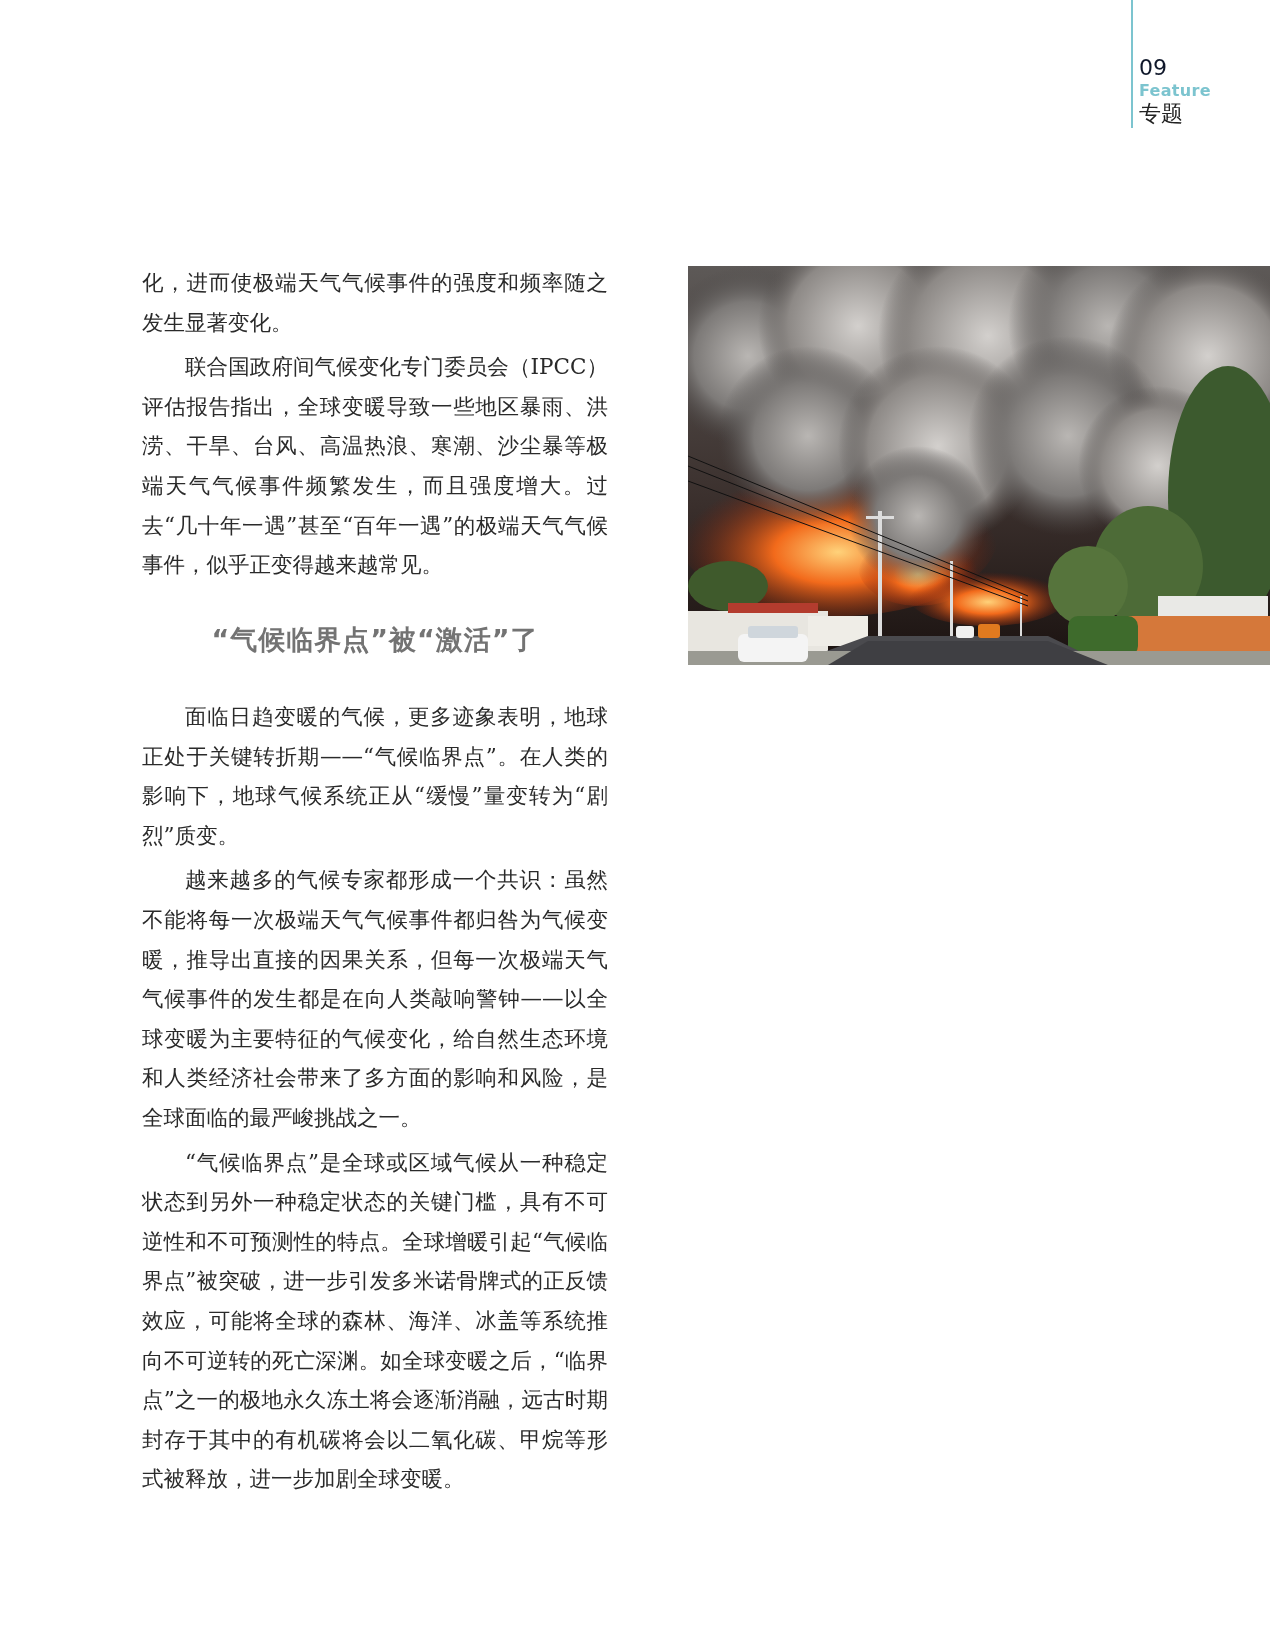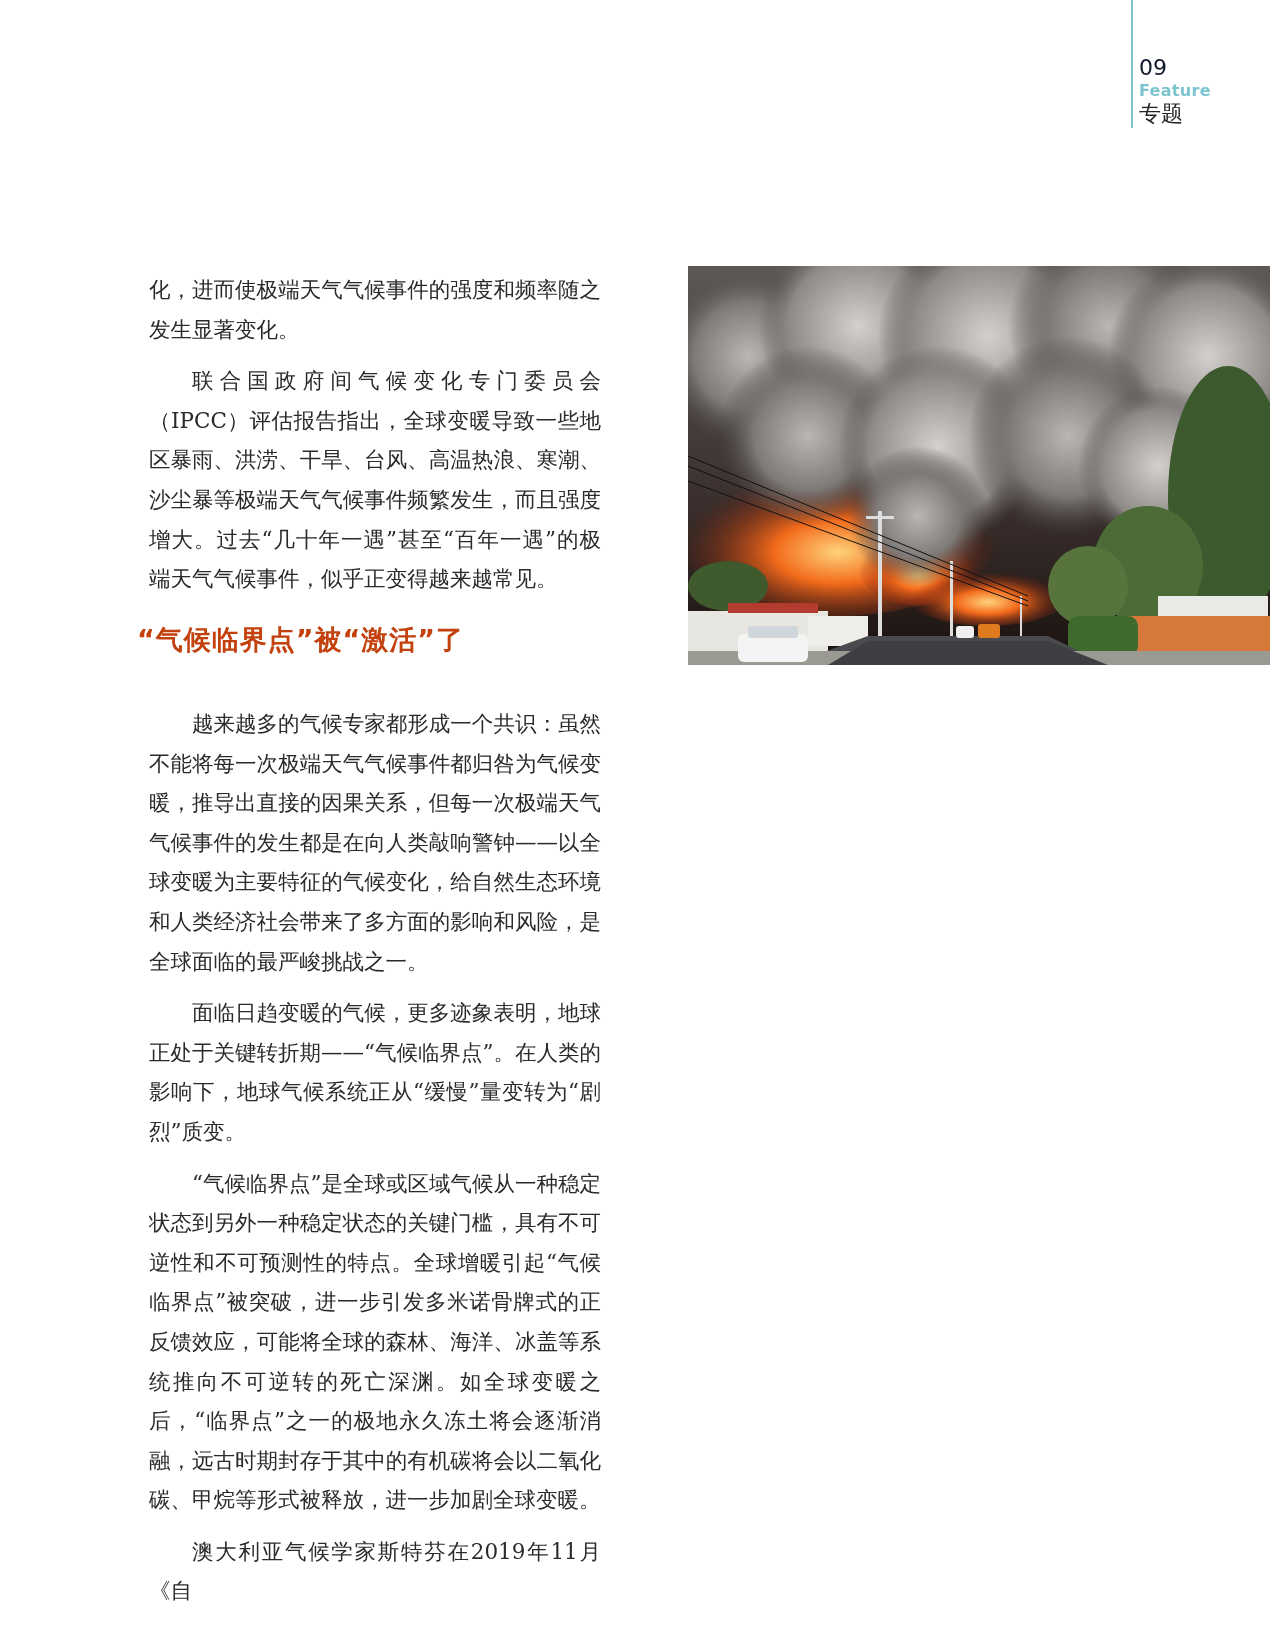--- a/index.html
+++ b/index.html
@@ -19,29 +19,29 @@
     font-size: 16px; color: #7cc4cf; font-weight: 700; line-height: 18px; letter-spacing: 0.3px;
   }
   .section-cn {
     position: absolute; left: 1139px; top: 101px; font-family: "DejaVu Sans", sans-serif;
     font-size: 22px; color: #222; line-height: 26px;
   }
   .col {
     position: absolute; width: 476px; font-size: 21.5px; line-height: 39.6px;
     text-align: justify; text-justify: inter-character;
   }
-  .col p { margin: 12px; }
+  .col p { margin: 5px; }
   .col p.indent { text-indent: 2em; }
   .col-left-top { left: 137px; top: 258px; }
   .col-left-bottom { left: 137px; top: 692px; }
   .col-right { left: 688px; top: 730px; }
   .section-heading {
-    position: absolute; left: 137px; width: 476px; top: 620px; text-align: left;
+    position: absolute; left: 137px; width: 476px; top: 620px; text-align: center;
     font-family: "DejaVu Sans", "Liberation Sans", sans-serif; font-weight: bold;
-    font-size: 27px; color: #c2410c; letter-spacing: 1px; line-height: 40px;
+    font-size: 27px; color: #737373; letter-spacing: 1px; line-height: 40px;
   }
   .photo {
     position: absolute; left: 688px; top: 266px; width: 582px; height: 399px; overflow: hidden;
     background: #333;
   }
   .photo svg { display: block; }
   .end-mark {
     display: inline-block; width: 12px; height: 14px; background: #e9e9e9; margin-left: 10px;
     vertical-align: -1px; position: relative;
   }
@@ -133,20 +133,19 @@
     <rect x="50" y="368" width="70" height="28" rx="6" fill="#f4f4f4"></rect>
     <rect x="60" y="360" width="50" height="12" rx="3" fill="#cfd6dc"></rect>
     <rect x="290" y="358" width="22" height="14" rx="3" fill="#e07a1f"></rect>
     <rect x="268" y="360" width="18" height="12" rx="3" fill="#f0f0f0"></rect>
   </svg>
 </div>
 
 <div class="section-heading">“气候临界点”被“激活”了</div>
 
 <div class="col col-left-bottom">
+  <p class="indent">面临日趋变暖的气候，更多迹象表明，地球正处于关键转折期——“气候临界点”。在人类的影响下，地球气候系统正从“缓慢”量变转为“剧烈”质变。</p>
   <p class="indent">越来越多的气候专家都形成一个共识：虽然不能将每一次极端天气气候事件都归咎为气候变暖，推导出直接的因果关系，但每一次极端天气气候事件的发生都是在向人类敲响警钟——以全球变暖为主要特征的气候变化，给自然生态环境和人类经济社会带来了多方面的影响和风险，是全球面临的最严峻挑战之一。</p>
-  <p class="indent">面临日趋变暖的气候，更多迹象表明，地球正处于关键转折期——“气候临界点”。在人类的影响下，地球气候系统正从“缓慢”量变转为“剧烈”质变。</p>
   <p class="indent">“气候临界点”是全球或区域气候从一种稳定状态到另外一种稳定状态的关键门槛，具有不可逆性和不可预测性的特点。全球增暖引起“气候临界点”被突破，进一步引发多米诺骨牌式的正反馈效应，可能将全球的森林、海洋、冰盖等系统推向不可逆转的死亡深渊。如全球变暖之后，“临界点”之一的极地永久冻土将会逐渐消融，远古时期封存于其中的有机碳将会以二氧化碳、甲烷等形式被释放，进一步加剧全球变暖。</p>
-  <p class="indent">澳大利亚气候学家斯特芬在2019年11月《自</p>
 </div>
 
 <div class="col col-right">
 </div>
 
 </body></html>

